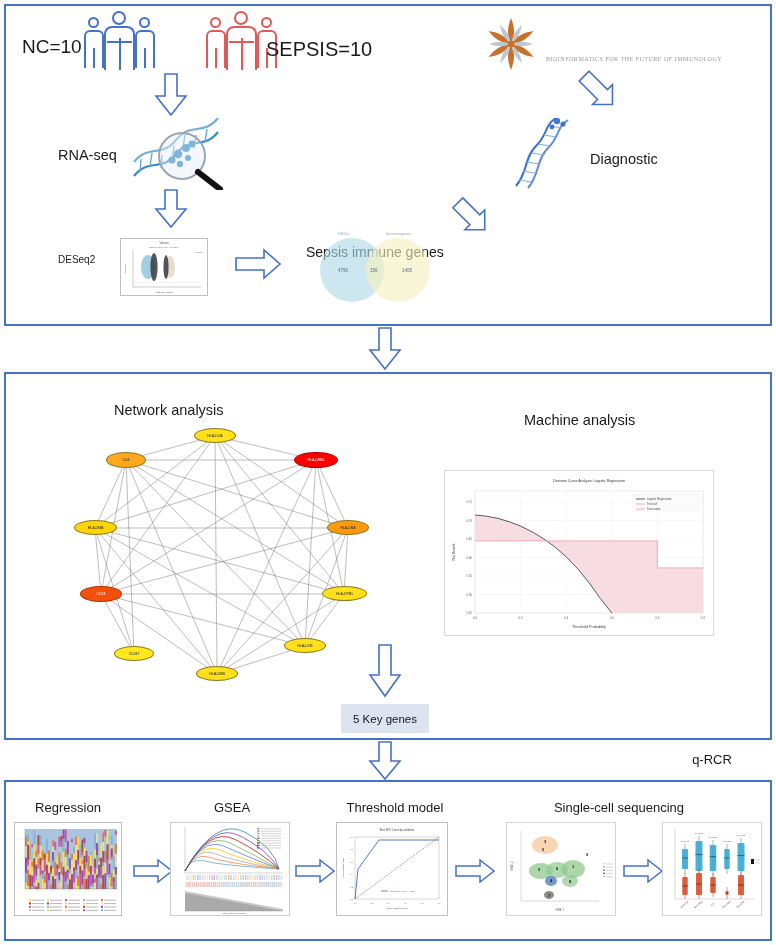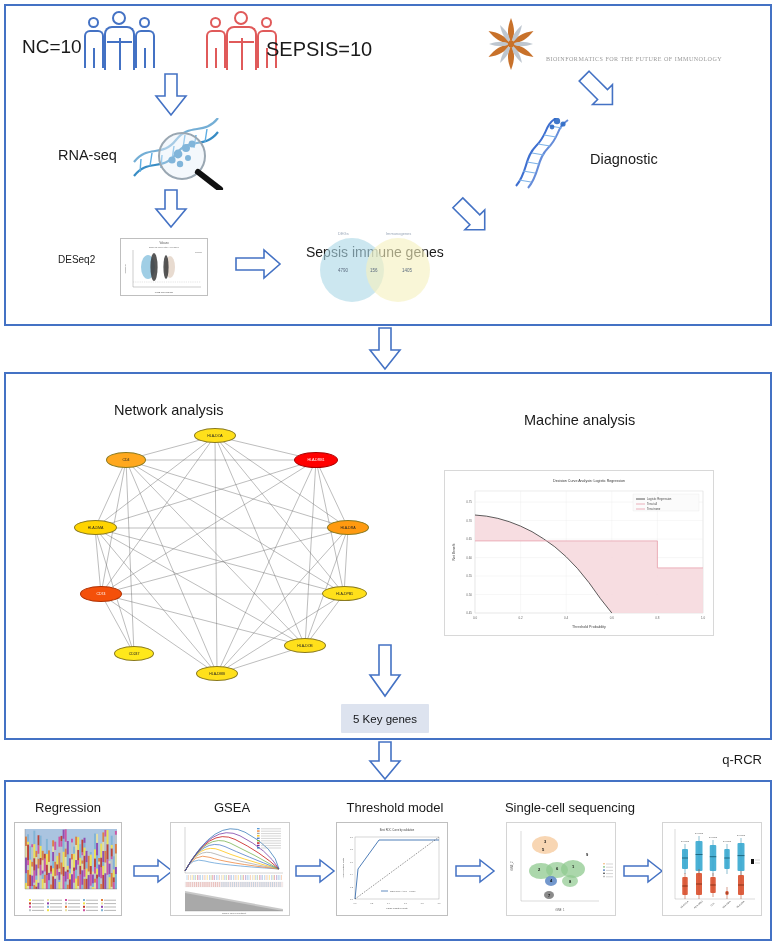--- a/index.html
+++ b/index.html
@@ -873,21 +873,21 @@
       <text x="53" y="69" font-size="2.2" fill="#555" font-family="Liberation Sans, sans-serif">ROC curve (AUC = 0.930)</text>
     </svg>
 </div>
 
 <div class="barrow" style="left:456px; top:858px;">
   <svg width="40" height="26" viewBox="0 0 40 26">
     <polygon points="0,8 24,8 24,2 38,13 24,24 24,18 0,18" fill="#ffffff" stroke="#4472C4" stroke-width="1.5"></polygon>
   </svg>
 </div>
 
-<div class="bottom-title" style="left:484px; top:800px; width:172px;">Single-cell sequencing</div>
+<div class="bottom-title" style="left:512px; top:800px; width:172px;text-align:right;">Single-cell sequencing</div>
 <div class="miniplot" id="umap-plot" style="left:506px; top:822px; width:110px; height:94px; border-color:#d4d4d4;">
   <svg id="umap-svg" width="108" height="92" viewBox="0 0 108 92">
       <line x1="14" y1="8" x2="14" y2="78" stroke="#999" stroke-width="0.35"></line>
       <line x1="14" y1="78" x2="92" y2="78" stroke="#999" stroke-width="0.35"></line>
       <ellipse cx="38" cy="22" rx="13" ry="9" fill="#f5c89a" opacity="0.75"></ellipse>
       <ellipse cx="34" cy="48" rx="12" ry="8" fill="#8fc98f" opacity="0.75"></ellipse>
       <ellipse cx="50" cy="47" rx="11" ry="8" fill="#8fc98f" opacity="0.7"></ellipse>
       <ellipse cx="66" cy="46" rx="12" ry="9" fill="#8fc98f" opacity="0.75"></ellipse>
       <ellipse cx="63" cy="58" rx="8" ry="6" fill="#8fc98f" opacity="0.7"></ellipse>
       <ellipse cx="44" cy="58" rx="6" ry="5" fill="#5b86c4" opacity="0.85"></ellipse>
@@ -915,21 +915,21 @@
       <text x="6" y="43" font-size="2.6" fill="#555" text-anchor="middle" font-family="Liberation Sans, sans-serif" transform="rotate(-90 6 43)">tSNE_2</text>
     </svg>
 </div>
 
 <div class="barrow" style="left:624px; top:858px;">
   <svg width="40" height="26" viewBox="0 0 40 26">
     <polygon points="0,8 24,8 24,2 38,13 24,24 24,18 0,18" fill="#ffffff" stroke="#4472C4" stroke-width="1.5"></polygon>
   </svg>
 </div>
 
-<div class="bottom-title" style="left:662px; top:752px; width:100px;text-align:right;">q-RCR</div>
+<div class="bottom-title" style="left:662px; top:752px; width:100px;">q-RCR</div>
 <div class="miniplot" id="qrcr-plot" style="left:662px; top:822px; width:100px; height:94px; border-color:#d4d4d4;">
   <svg id="qrcr-svg" width="98" height="92" viewBox="0 0 98 92">
       <line x1="12" y1="6" x2="12" y2="76" stroke="#999" stroke-width="0.35"></line>
       <line x1="12" y1="76" x2="92" y2="76" stroke="#999" stroke-width="0.35"></line>
       <line x1="22" y1="21" x2="22" y2="51" stroke="#1c7fa0" stroke-width="0.5"></line>
       <rect x="19" y="26" width="6" height="20" fill="#37a8d0" opacity="0.9" rx="1"></rect>
       <line x1="19" y1="35" x2="25" y2="35" stroke="#0b4a60" stroke-width="0.7"></line>
       <line x1="22" y1="50" x2="22" y2="76" stroke="#a83a1a" stroke-width="0.5"></line>
       <rect x="19.25" y="54" width="5.5" height="18" fill="#d94f2b" opacity="0.9" rx="1"></rect>
       <line x1="19.25" y1="63" x2="24.75" y2="63" stroke="#6b1f0a" stroke-width="0.7"></line>

